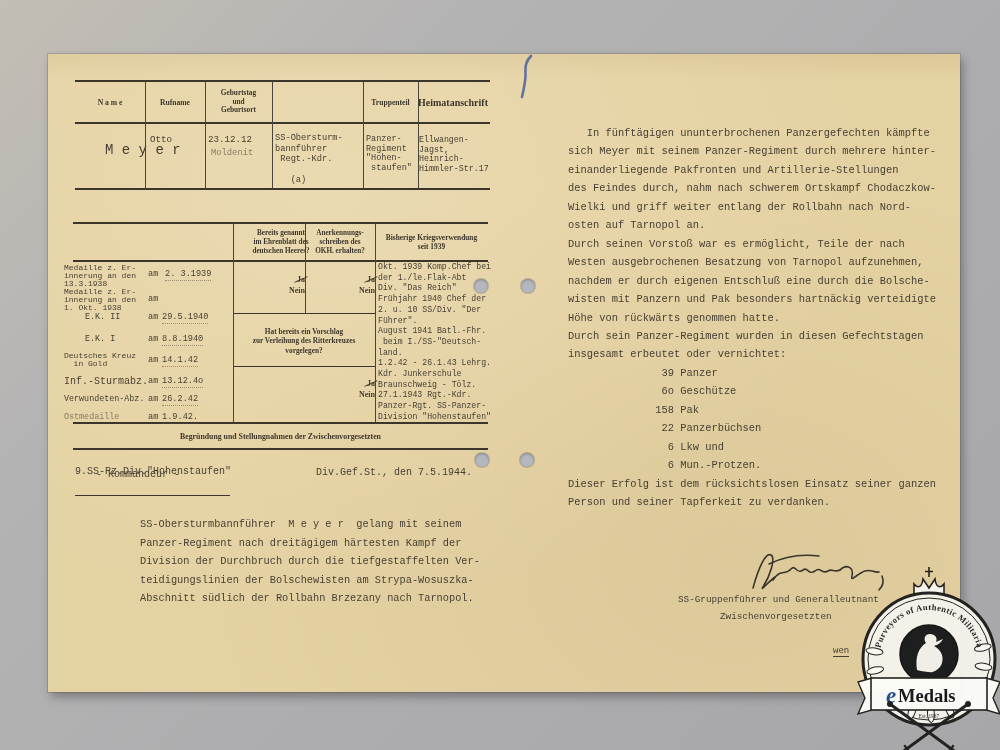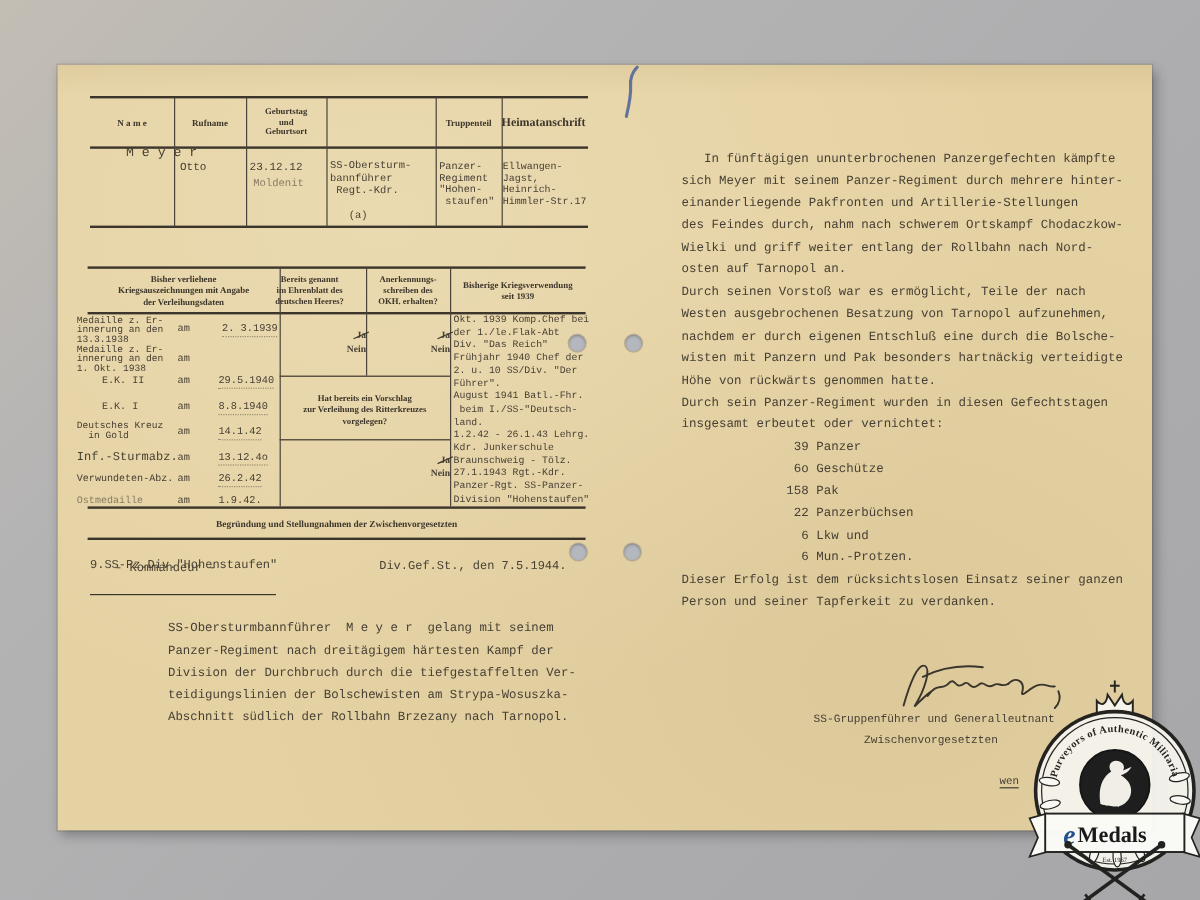--- a/index.html
+++ b/index.html
@@ -17,21 +17,21 @@
   .vline{position:absolute;background:#4a443a;width:1px;}
   .serif-h{position:absolute;font-family:"Liberation Serif",serif;font-weight:bold;color:#3d362b;
            display:flex;align-items:center;justify-content:center;text-align:center;white-space:pre-line;}
   .tw{position:absolute;font-family:"Liberation Mono","DejaVu Sans Mono",monospace;color:#463f33;white-space:pre;}
   .faint{color:#8a7c64;}
   .jn{position:absolute;font-family:"Liberation Serif",serif;font-weight:bold;color:#453e32;
       text-align:right;font-size:8px;line-height:11px;}
   .struck{position:relative;display:inline-block;}
   .struck::after{content:'';position:absolute;left:-3px;right:-3px;top:48%;
                  border-top:1.2px solid #3d372c;transform:rotate(-24deg);}
-  .dotted{border-bottom:1px dotted rgba(90,80,60,0.55);padding-bottom:1px;margin-left:20px;}
+  .dotted{border-bottom:1px dotted rgba(90,80,60,0.55);padding-bottom:1px;}
   .hole{position:absolute;width:14px;height:14px;border-radius:50%;background:#b5b7be;
         box-shadow:inset 0 1px 2px rgba(50,50,60,0.35), 0 0 0 1px rgba(110,104,88,0.35);}
   .underl{position:absolute;background:#3b352b;height:1px;}
 </style>
 </head>
 <body>
 
 <div class="page">
   <div class="doc">
 
@@ -45,21 +45,21 @@
     <div class="vline" style="left:370px;top:27px;height:108px;"></div>
 
     <div class="serif-h" style="left:27px;top:28px;width:70px;height:40px;font-size:7.6px;">N a m e</div>
     <div class="serif-h" style="left:97px;top:28px;width:60px;height:40px;font-size:7.6px;">Rufname</div>
     <div class="serif-h" style="left:157px;top:28px;width:67px;height:40px;font-size:7.3px;line-height:1.2;">Geburtstag
 und
 Geburtsort</div>
     <div class="serif-h" style="left:315px;top:28px;width:55px;height:40px;font-size:7.6px;">Truppenteil</div>
     <div class="serif-h" style="left:370px;top:28px;width:70px;height:40px;font-size:10px;">Heimatanschrift</div>
 
-    <div class="tw" style="left:31px;top:68px;font-size:11px;padding-left:26px;">M e y e r</div>
+    <div class="tw" style="left:31px;top:88px;font-size:14px;padding-left:26px;">M e y e r</div>
     <div class="tw" style="left:102px;top:80px;font-size:9.2px;">Otto</div>
     <div class="tw" style="left:160px;top:80px;font-size:9.2px;">23.12.12</div>
     <div class="tw faint" style="left:163px;top:94px;font-size:8.8px;">Moldenit</div>
     <div class="tw" style="left:227px;top:79px;font-size:8.7px;line-height:10.6px;">SS-Obersturm-
 bannführer
  Regt.-Kdr.
 
    (a)</div>
     <div class="tw" style="left:318px;top:81px;font-size:8.5px;line-height:9.6px;">Panzer-
 Regiment
@@ -72,24 +72,21 @@
 
     <div class="hline" style="left:25px;top:168px;width:415px;height:2px;"></div>
     <div class="hline" style="left:25px;top:206px;width:415px;height:1.5px;"></div>
     <div class="hline" style="left:185px;top:259px;width:142px;height:1px;"></div>
     <div class="hline" style="left:185px;top:312px;width:142px;height:1px;"></div>
     <div class="hline" style="left:25px;top:368px;width:415px;height:2px;"></div>
     <div class="vline" style="left:185px;top:169px;height:199px;"></div>
     <div class="vline" style="left:257px;top:169px;height:90px;"></div>
     <div class="vline" style="left:327px;top:169px;height:199px;"></div>
 
-    <div class="serif-h" style="left:25px;top:170px;width:160px;height:36px;font-size:7.4px;line-height:1.25;">Bisher verliehene
-Kriegsauszeichnungen mit Angabe
-der Verleihungsdaten</div>
-    <div class="serif-h" style="left:174px;top:170px;width:72px;height:36px;font-size:7.2px;line-height:1.25;">Bereits genannt
+    <div class="serif-h" style="left:197px;top:170px;width:72px;height:36px;font-size:7.2px;line-height:1.25;">Bereits genannt
 im Ehrenblatt des
 deutschen Heeres?</div>
     <div class="serif-h" style="left:257px;top:170px;width:70px;height:36px;font-size:7.2px;line-height:1.25;">Anerkennungs-
 schreiben des
 OKH. erhalten?</div>
     <div class="serif-h" style="left:327px;top:170px;width:113px;height:36px;font-size:7.4px;line-height:1.25;">Bisherige Kriegsverwendung
 seit 1939</div>
 
     <div class="tw" style="left:16px;top:210px;font-size:8px;line-height:8px;">Medaille z. Er-
 innerung an den

